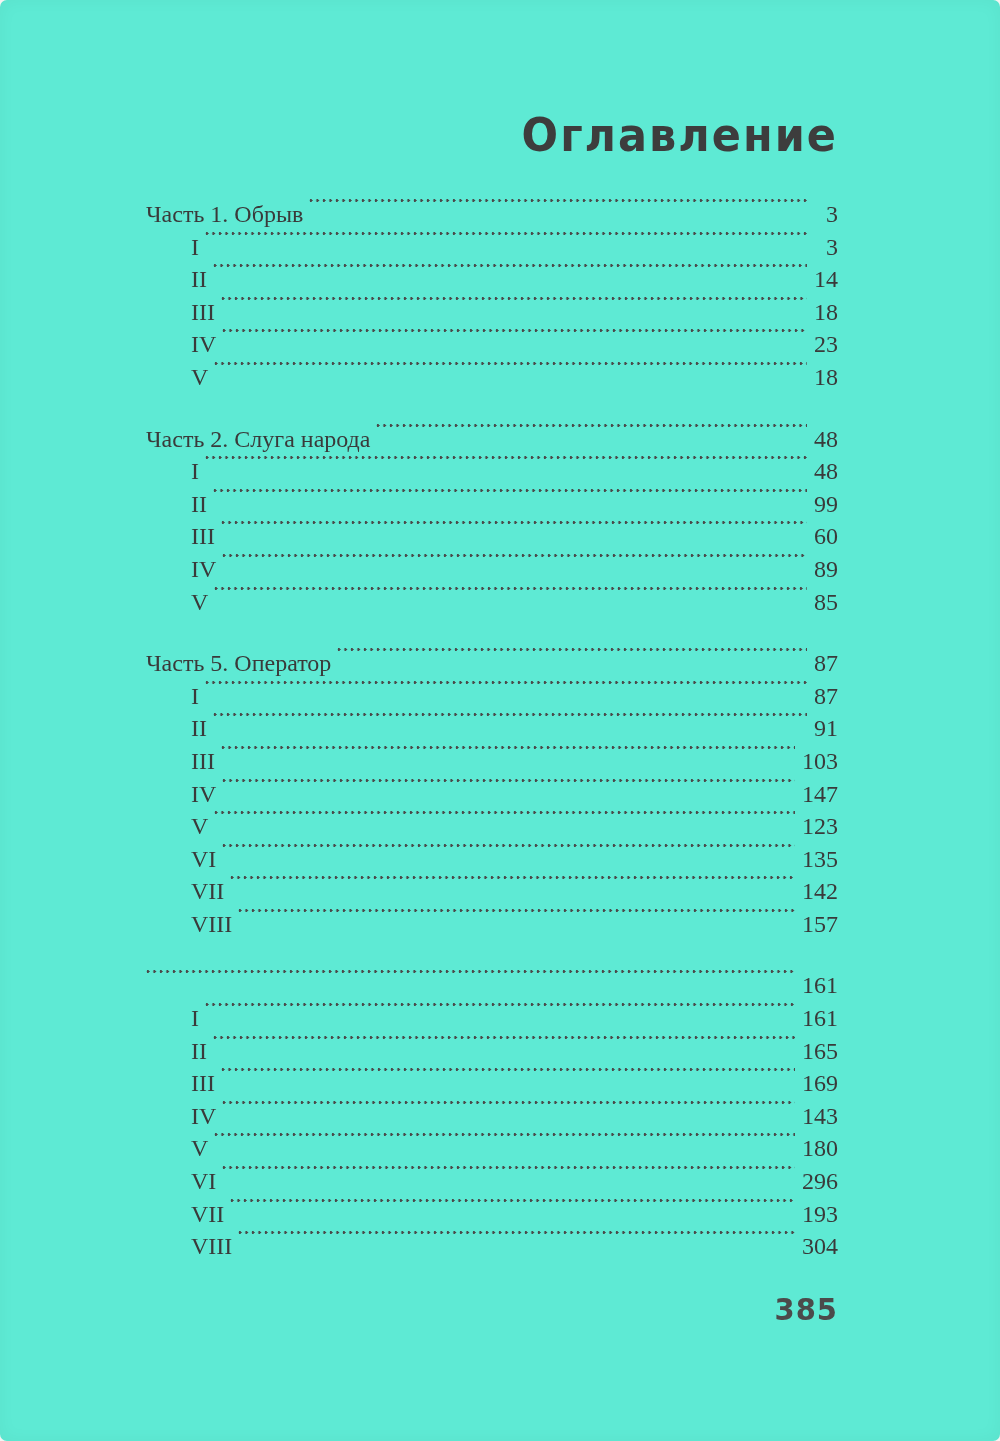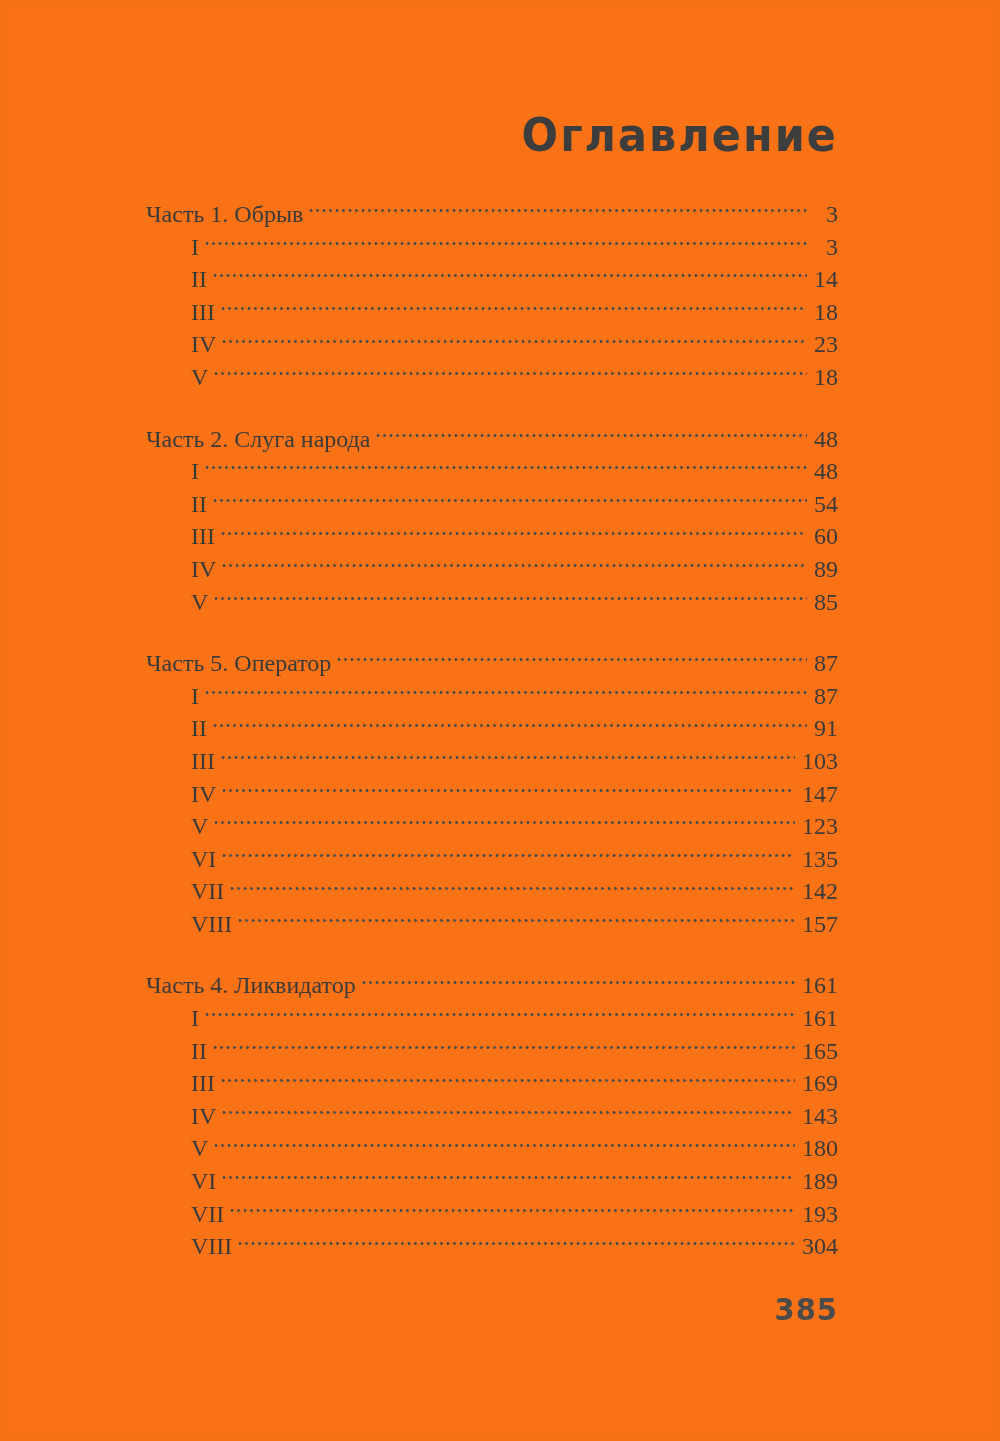--- a/index.html
+++ b/index.html
@@ -5,25 +5,26 @@
   html, body {
     margin: 0;
     padding: 0;
     background: #f4f4f2;
   }
   .page {
     position: relative;
     width: 1000px;
     height: 1441px;
     margin: 0 auto;
-    background: #f97316;
+    background: #5eead4;
     overflow: hidden;
     box-shadow: inset 0 0 18px rgba(0,0,0,0.04);
     font-family: "Liberation Serif", serif;
     color: #333230;
+    border-radius: 7px;
   }
   .content {
     position: absolute;
     left: 146px;
     top: 0;
     width: 692px;
   }
   .toc-title {
     margin-top: 108px;
     margin-bottom: 38px;
@@ -36,21 +37,21 @@
     color: #3d3d3d;
     transform: scaleY(1.06);
     transform-origin: top right;
   }
   .toc-list {}
   .part-group {
     margin-bottom: 29px;
   }
   .row {
     display: flex;
-    align-items: center;
+    align-items: flex-start;
     font-size: 24px;
     line-height: 32.6px;
     color: #3a3a3a;
     white-space: nowrap;
   }
   .row .lbl {
     flex: 0 0 auto;
     padding-right: 6px;
   }
   .row.section-row .lbl {
@@ -138,21 +139,21 @@
 
   <div class="row section-row">
     <span class="lbl">I</span>
     <span class="leader"></span>
     <span class="pg">48</span>
   </div>
 
   <div class="row section-row">
     <span class="lbl">II</span>
     <span class="leader"></span>
-    <span class="pg">54</span>
+    <span class="pg">99</span>
   </div>
 
   <div class="row section-row">
     <span class="lbl">III</span>
     <span class="leader"></span>
     <span class="pg">60</span>
   </div>
 
   <div class="row section-row">
     <span class="lbl">IV</span>
@@ -216,21 +217,20 @@
   </div>
 
   <div class="row section-row">
     <span class="lbl">VIII</span>
     <span class="leader"></span>
     <span class="pg">157</span>
   </div>
 </div>
         <div class="part-group">
   <div class="row part-row">
-    <span class="lbl">Часть 4. Ликвидатор</span>
     <span class="leader"></span>
     <span class="pg">161</span>
   </div>
 
   <div class="row section-row">
     <span class="lbl">I</span>
     <span class="leader"></span>
     <span class="pg">161</span>
   </div>
 
@@ -254,21 +254,21 @@
 
   <div class="row section-row">
     <span class="lbl">V</span>
     <span class="leader"></span>
     <span class="pg">180</span>
   </div>
 
   <div class="row section-row">
     <span class="lbl">VI</span>
     <span class="leader"></span>
-    <span class="pg">189</span>
+    <span class="pg">296</span>
   </div>
 
   <div class="row section-row">
     <span class="lbl">VII</span>
     <span class="leader"></span>
     <span class="pg">193</span>
   </div>
 
   <div class="row section-row">
     <span class="lbl">VIII</span>

